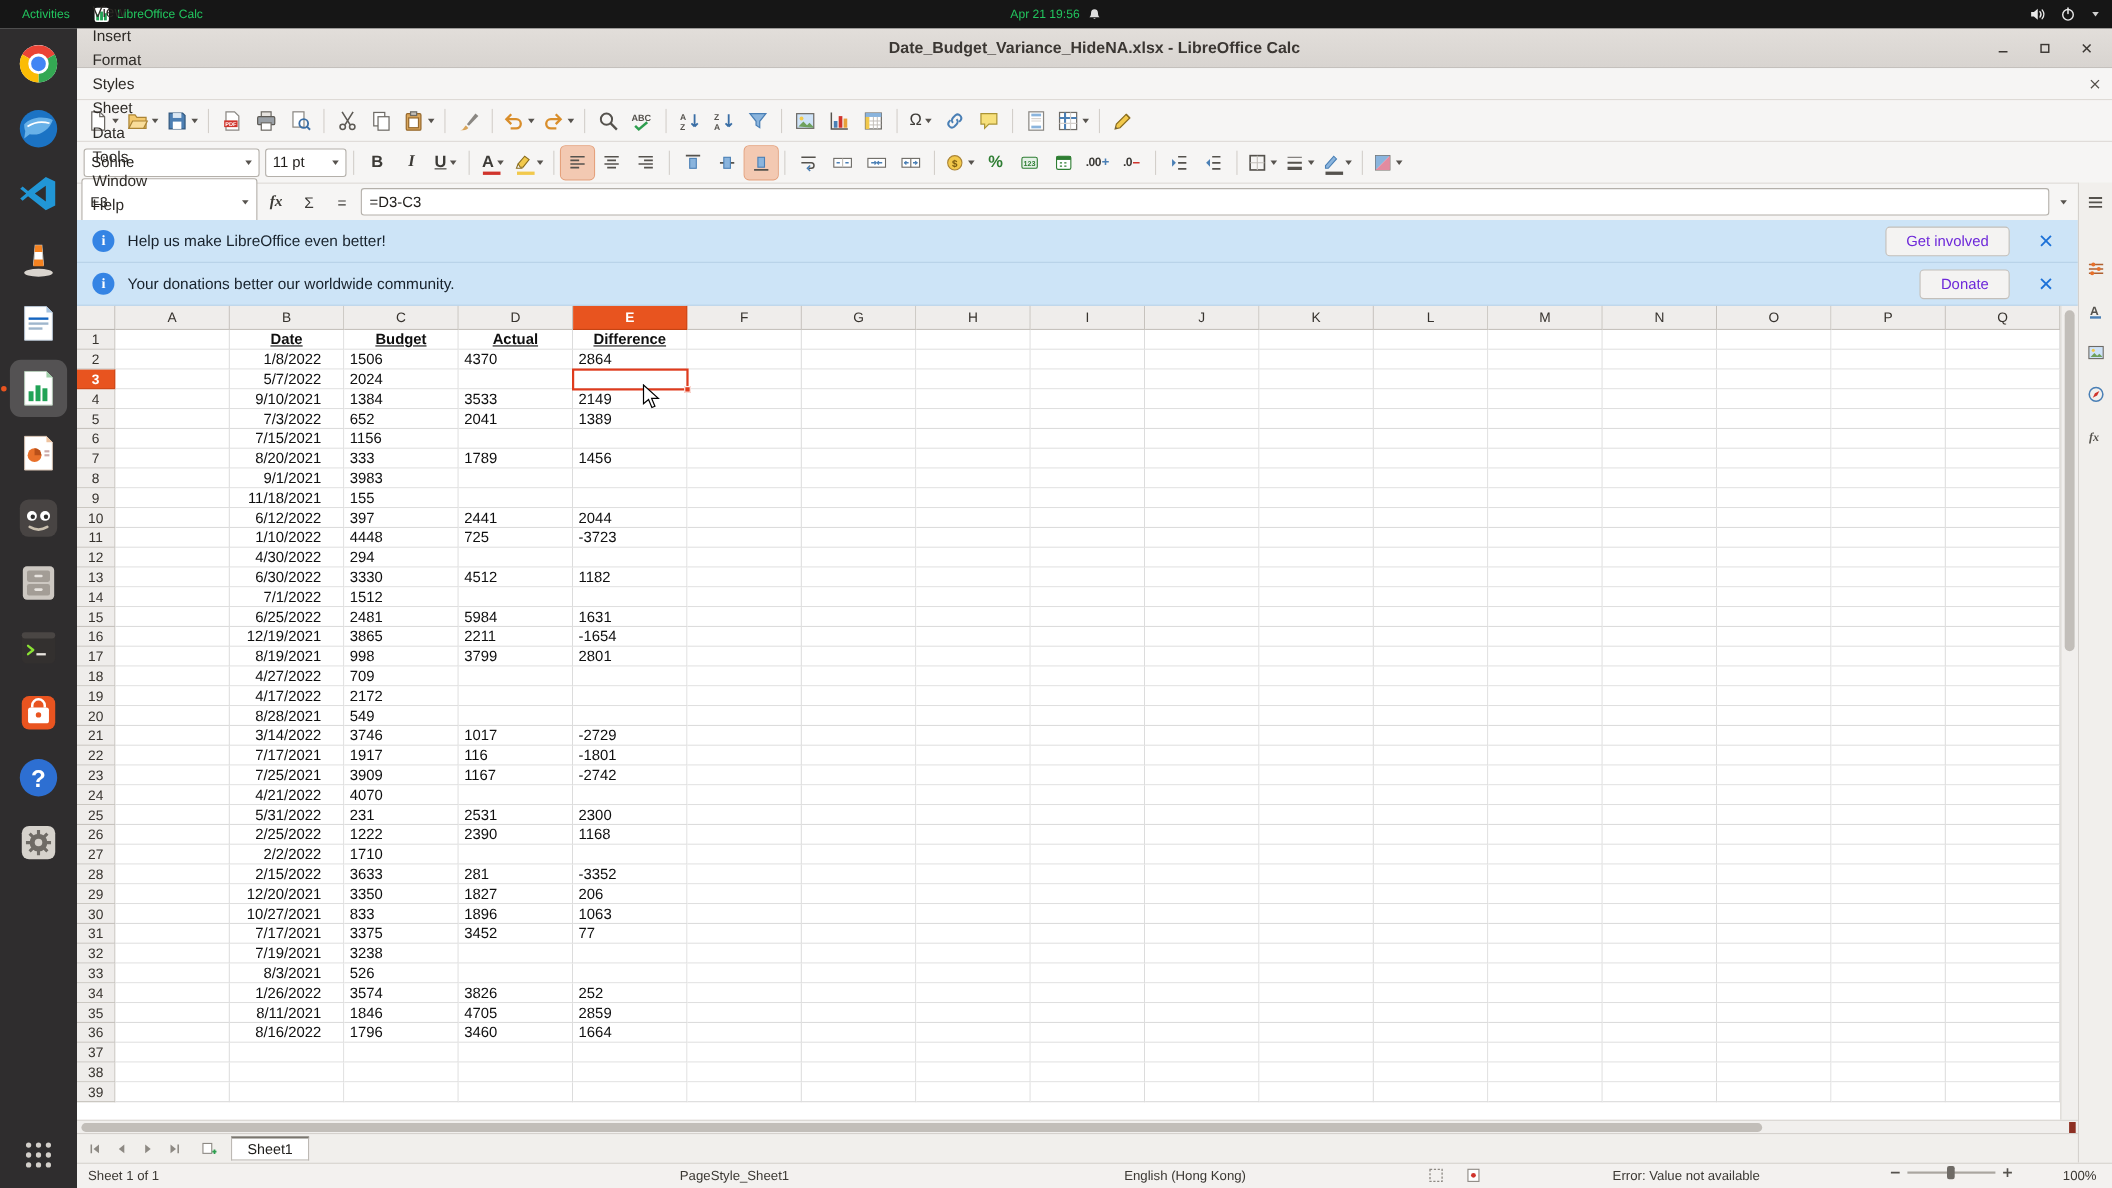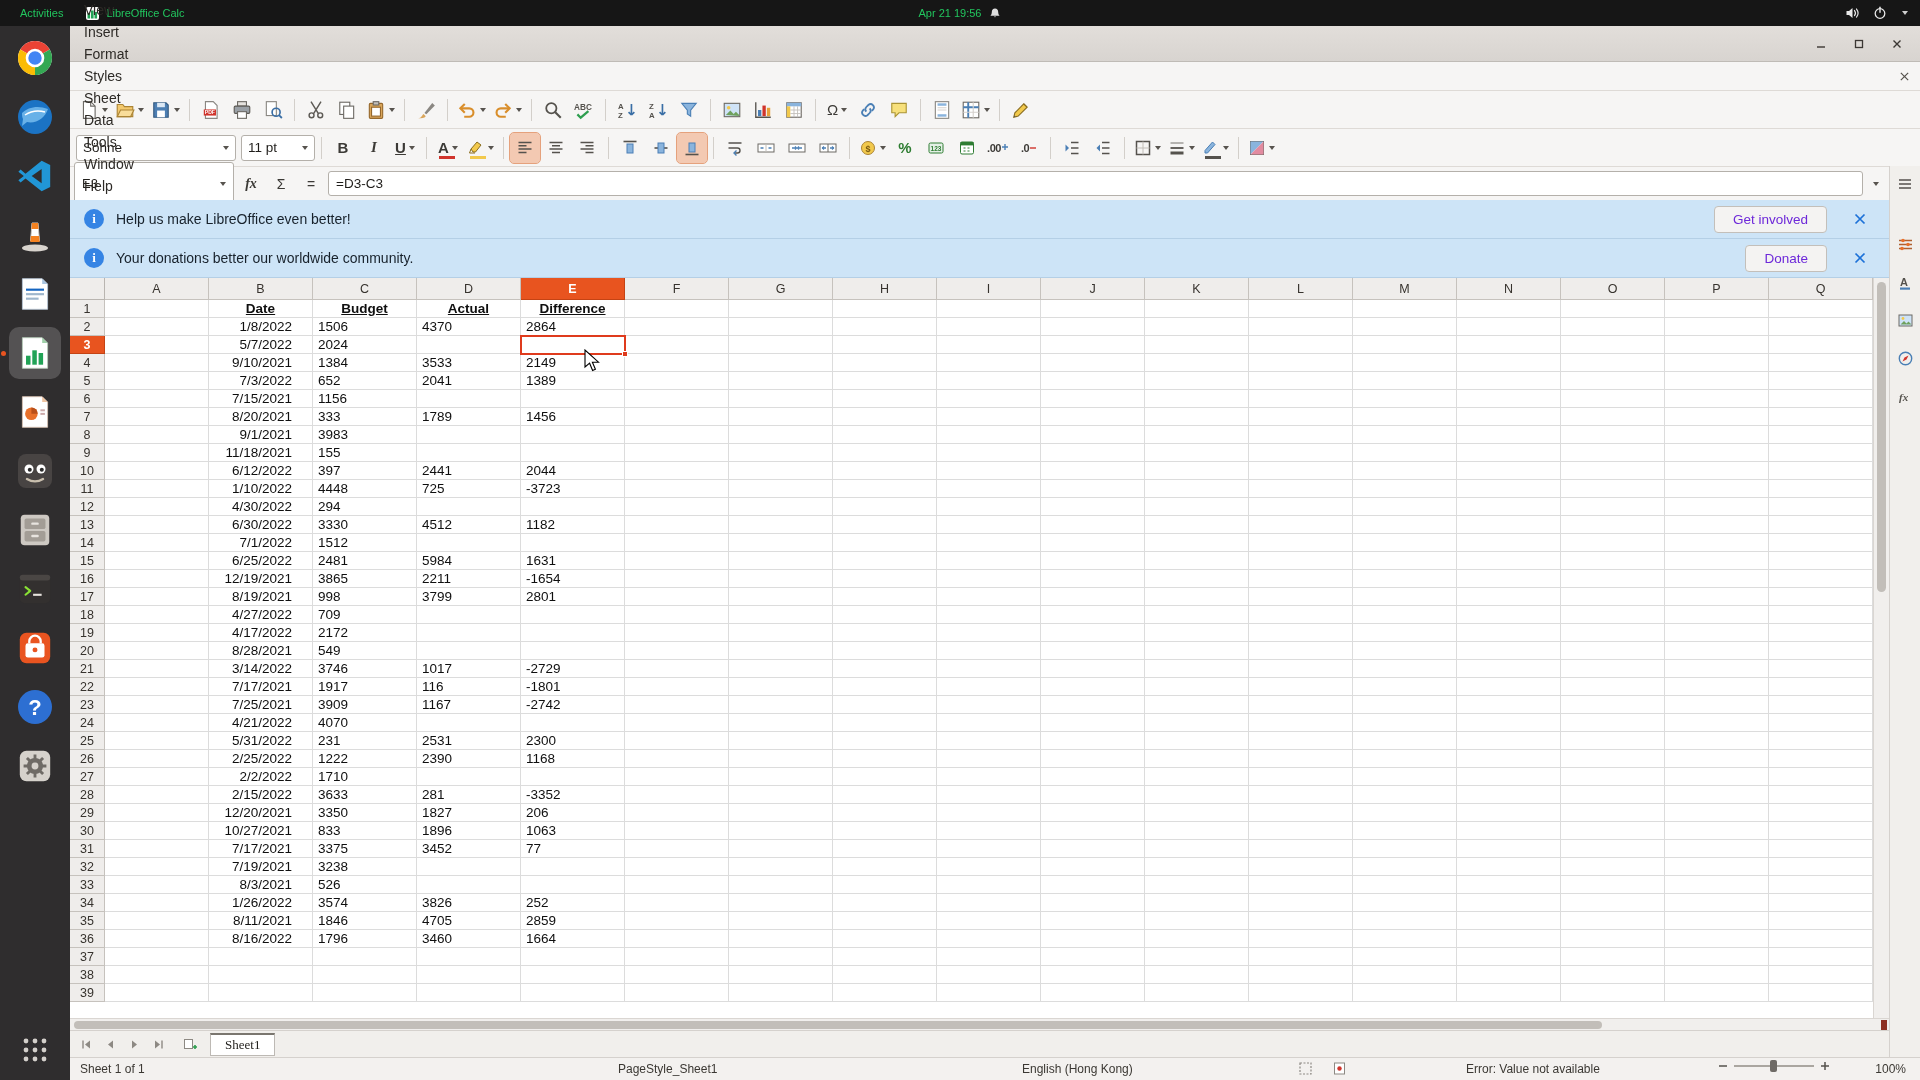--- a/index.html
+++ b/index.html
@@ -81,21 +81,21 @@
   .grid-filler { flex:1; background:#fff; border-top:0; }
 
   .vscroll { width:16px; background:#f1efed; border-left:1px solid #dad6d2; position:relative; flex:0 0 16px; }
   .vthumb { position:absolute; left:3px; right:3px; top:4px; height:310px; background:#c2beb9; border-radius:6px; }
   .hscroll { height:12px; background:#f1efed; border-top:1px solid #dad6d2; position:relative; flex:0 0 12px; }
   .hthumb { position:absolute; top:2px; height:8px; left:4px; width:84%; background:#c2beb9; border-radius:4px; }
   .hsplit { position:absolute; top:1px; right:2px; width:6px; height:10px; background:#8d2f22; }
 
   .tabbar { height:27px; background:#f1efec; border-top:1px solid #d5d1cd; display:flex; align-items:center; padding:0 6px; gap:4px; font-size:13px; color:#55514c; flex:0 0 27px; }
   .navbtn { width:20px; height:20px; display:flex; align-items:center; justify-content:center; }
-  .sheet-tab { background:#ffffff; border:1px solid #bdb9b4; border-top:2px solid #7a766f; padding:2px 14px; font-size:13px; color:#1f1d1a; margin-left:6px;font-family:Liberation Serif, serif; }
+  .sheet-tab { background:#ffffff; border:1px solid #bdb9b4; border-top:2px solid #7a766f; padding:2px 14px; font-size:13px; color:#1f1d1a; margin-left:6px; }
 
   .sidestrip { width:31px; background:#f1efec; border-left:1px solid #d5d1cd; display:flex; flex-direction:column; align-items:center; padding-top:6px; gap:14px; flex:0 0 31px; }
   .sbtn { width:24px; height:24px; display:flex; align-items:center; justify-content:center; border-radius:4px; }
   .sidestrip .gap { height:8px; }
 
   .statusbar { height:23px; background:#f3f1ef; border-top:1px solid #d5d1cd; position:relative; font-size:12px; color:#3b3833; flex:0 0 23px; }
   .sb-item { position:absolute; top:4px; white-space:nowrap; }
   .zoomwrap { position:absolute; right:90px; top:3px; display:flex; align-items:center; gap:6px; }
   .zoomtrack { width:80px; height:2px; background:#aaa6a0; position:relative; }
   .zoomthumb { position:absolute; left:36px; top:-5px; width:7px; height:12px; background:#6f6b66; border-radius:2px; }
@@ -266,20 +266,21 @@
               <circle cx="13" cy="22" r="2.4"></circle>
               <circle cx="22" cy="22" r="2.4"></circle>
             </g>
           </svg>
       </div>
     </div>
 
     <div class="app">
 
       <div class="titlebar">
+        <span class="title">Date_Budget_Variance_HideNA.xlsx - LibreOffice Calc</span>
         <span class="win-btns">
           <span class="win-btn">
               <svg width="12" height="12" viewBox="0 0 12 12">
                 <path d="M2 9h8" stroke="#3b3733" stroke-width="1.4"></path>
               </svg>
             </span>
           <span class="win-btn">
               <svg width="12" height="12" viewBox="0 0 12 12">
                 <rect x="2.5" y="2.5" width="7" height="7" fill="none" stroke="#3b3733" stroke-width="1.3"></rect>
               </svg>

